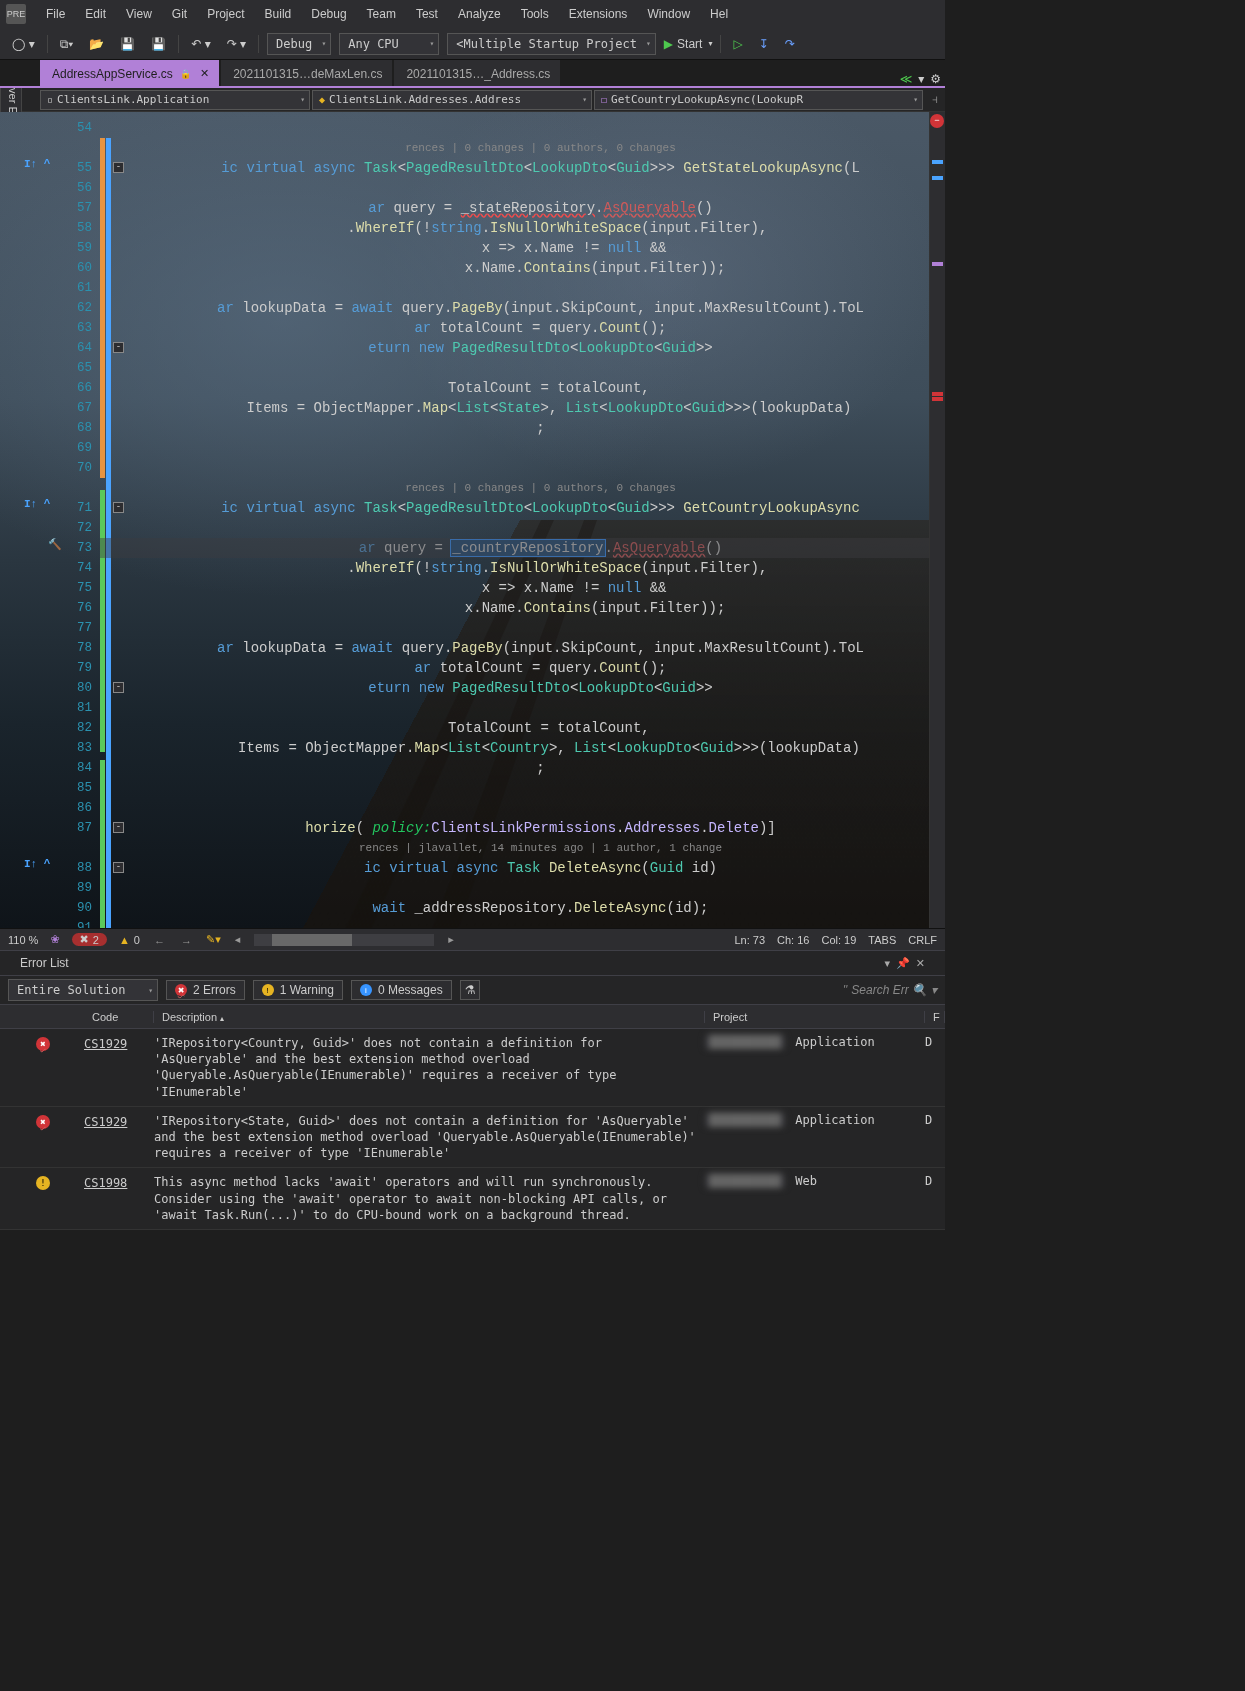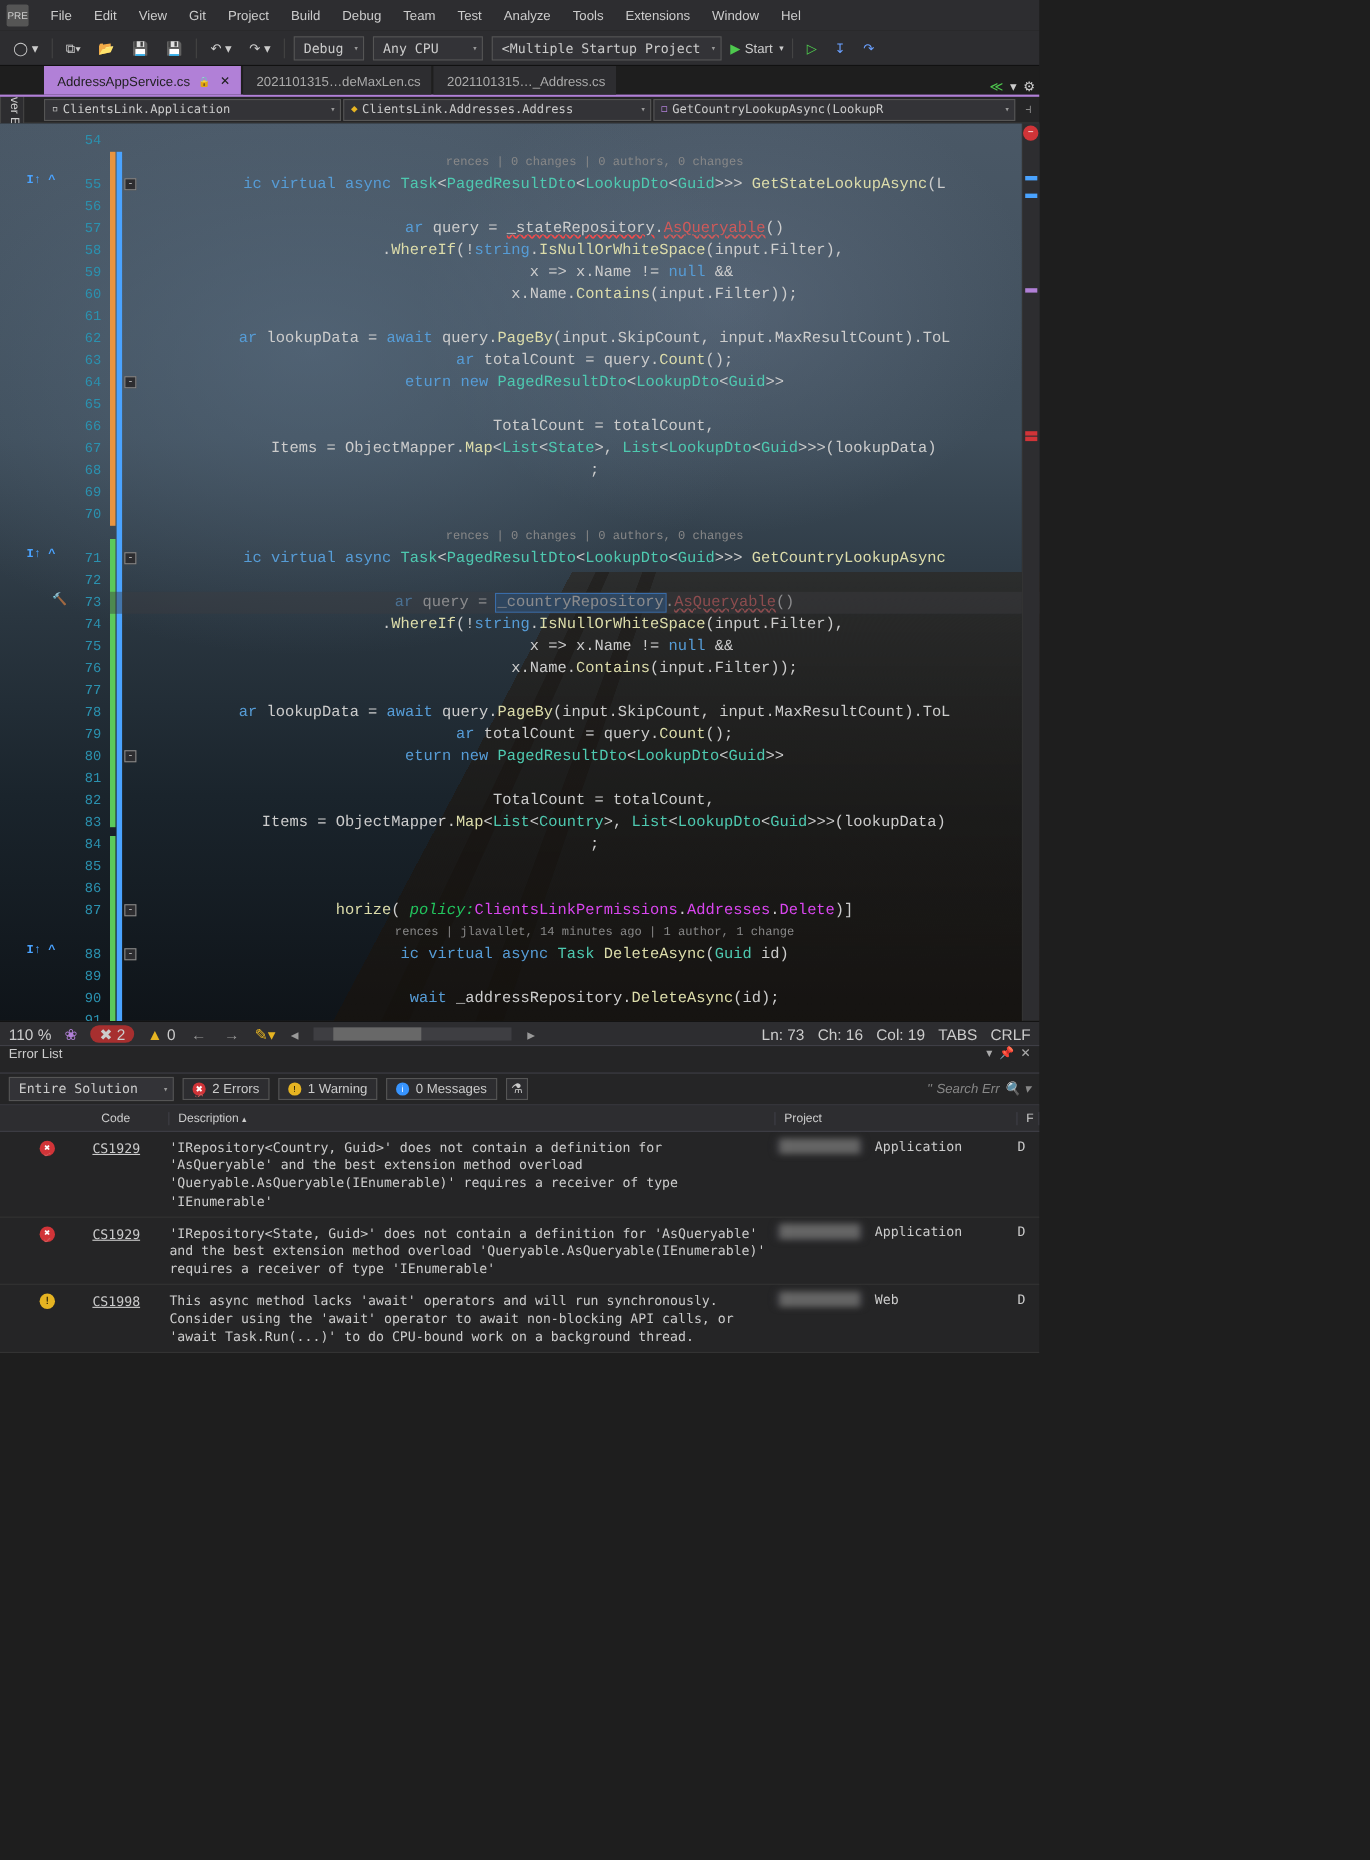--- a/index.html
+++ b/index.html
@@ -62,40 +62,40 @@
 .change-bar { position:absolute; left:100px; top:6px; width:5px; bottom:0; z-index:2; }
 .cb-seg { position:absolute; left:0; width:5px; }
 .cb-orange { background:#e89440; }
 .cb-green  { background:#5bc95b; }
 .cb-blue   { position:absolute; left:6px; width:5px; background:#4aa3ff; }
 .foldcol { position:absolute; left:113px; top:6px; width:16px; bottom:0; z-index:2; }
 .fold { position:absolute; width:11px; height:11px; border:1px solid #888; background:#2d2d30; color:#ccc; font-size:9px; line-height:9px; text-align:center; }
 .code { position:relative; flex:1; padding:6px 0 0 36px; z-index:2; font-size:14px; }
 .code .ln { height:20px; line-height:20px; white-space:pre;text-align:center; }
 .code .ln.ann { color:#888; font-size:11px; }
-.kw { color:#569cd6; } .tp { color:#4ec9b0; } .mt { color:#dcdcaa; } .nm { color:#d946ef; } .err { color:#ce5a5a; text-decoration:wavy underline #ce5a5a; } .wavy-red { text-decoration:wavy underline #f14c4c; }
+.kw { color:#569cd6; } .tp { color:#4ec9b0; } .mt { color:#dcdcaa; } .nm { color:#c4b5fd; } .err { color:#ce5a5a; text-decoration:wavy underline #ce5a5a; } .wavy-red { text-decoration:wavy underline #f14c4c; }
 .policy { color:#22c55e; font-style:italic; }
 .sel { background:#264f78; outline:1px solid #3794ff; padding:0 1px; }
 .hl-line { position:absolute; left:0; right:0; height:20px; background:rgba(60,60,65,0.45); }
 .overview { position:absolute; right:0; top:0; width:16px; bottom:0; background:#2d2d30; border-left:1px solid #333; z-index:3; }
 .ov-mark { position:absolute; left:2px; right:2px; height:4px; }
 .ov-stop { position:absolute; left:0; top:2px; width:14px; height:14px; border-radius:50%; background:#d13438; color:#fff; font-size:9px; text-align:center; line-height:14px; }
 
 
-.statusbar { height:22px; background:#2d2d30; display:flex; align-items:center; padding:0 8px; gap:12px; font-family:'Segoe UI',sans-serif; font-size:14px; border-top:1px solid #111; }
+.statusbar { height:22px; background:#2d2d30; display:flex; align-items:center; padding:0 8px; gap:12px; font-family:'Segoe UI',sans-serif; font-size:11px; border-top:1px solid #111; }
 .statusbar .errbadge { background:#a72f2f; border-radius:8px; padding:0 8px; display:flex; align-items:center; gap:4px; }
 .statusbar .warnbadge { display:flex; align-items:center; gap:4px; }
 .statusbar .spacer { flex:1; }
 .statusbar .hscroll { width:180px; height:12px; background:#3e3e42; position:relative; }
 .statusbar .hscroll .thumb { position:absolute; left:18px; width:80px; top:0; bottom:0; background:#686868; }
 .statusbar .arrow { color:#999; padding:0 2px; }
 
 
 .errlist { background:#252526; border-top:1px solid #3f3f46; font-family:'Segoe UI',sans-serif; }
-.errlist .hdr { height:24px; display:flex; align-items:flex-start; padding:0 8px; justify-content:space-between; }
+.errlist .hdr { height:24px; display:flex; align-items:center; padding:0 20px; justify-content:space-between; }
 .errlist .hdr .title { color:#ccc; }
 .errlist .hdr .icons { display:flex; gap:6px; color:#aaa; font-size:11px; }
 .errlist .filters { height:30px; display:flex; align-items:center; padding:0 8px; gap:8px; border-top:1px solid #3f3f46; border-bottom:1px solid #3f3f46; }
 .filter-pill { border:1px solid #555; padding:2px 8px; display:flex; align-items:center; gap:6px; background:#2d2d30; }
 .filter-pill .dot { width:12px; height:12px; border-radius:50%; display:inline-flex; align-items:center; justify-content:center; font-size:8px; color:#fff; }
 .dot.err { background:#d13438; } .dot.warn { background:#e6b422; color:#000; } .dot.info { background:#3794ff; }
 .filters .search { margin-left:auto; display:flex; align-items:center; gap:4px; color:#888; font-style:italic; }
 .errlist .cols { height:24px; display:flex; align-items:center; background:#2d2d30; border-bottom:1px solid #3f3f46; font-size:11px; }
 .errlist .cols div { padding:0 8px; border-right:1px solid #3f3f46; }
 .col-icon { width:60px; } .col-code { width:70px;margin-left:24px; } .col-desc { flex:1; min-width:0; } .col-proj { width:220px; } .col-f { width:20px; }

